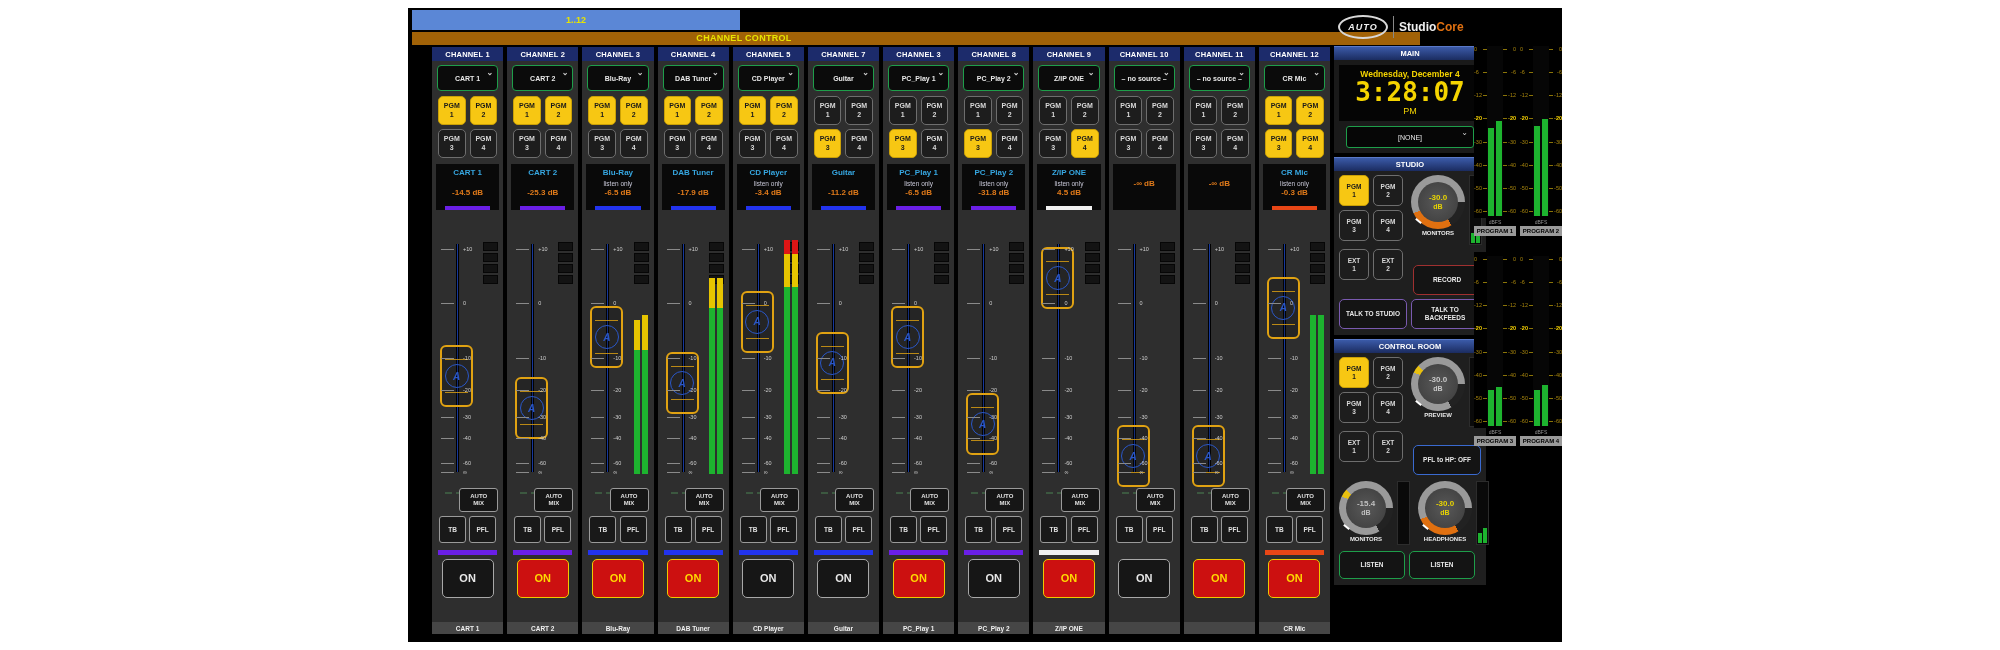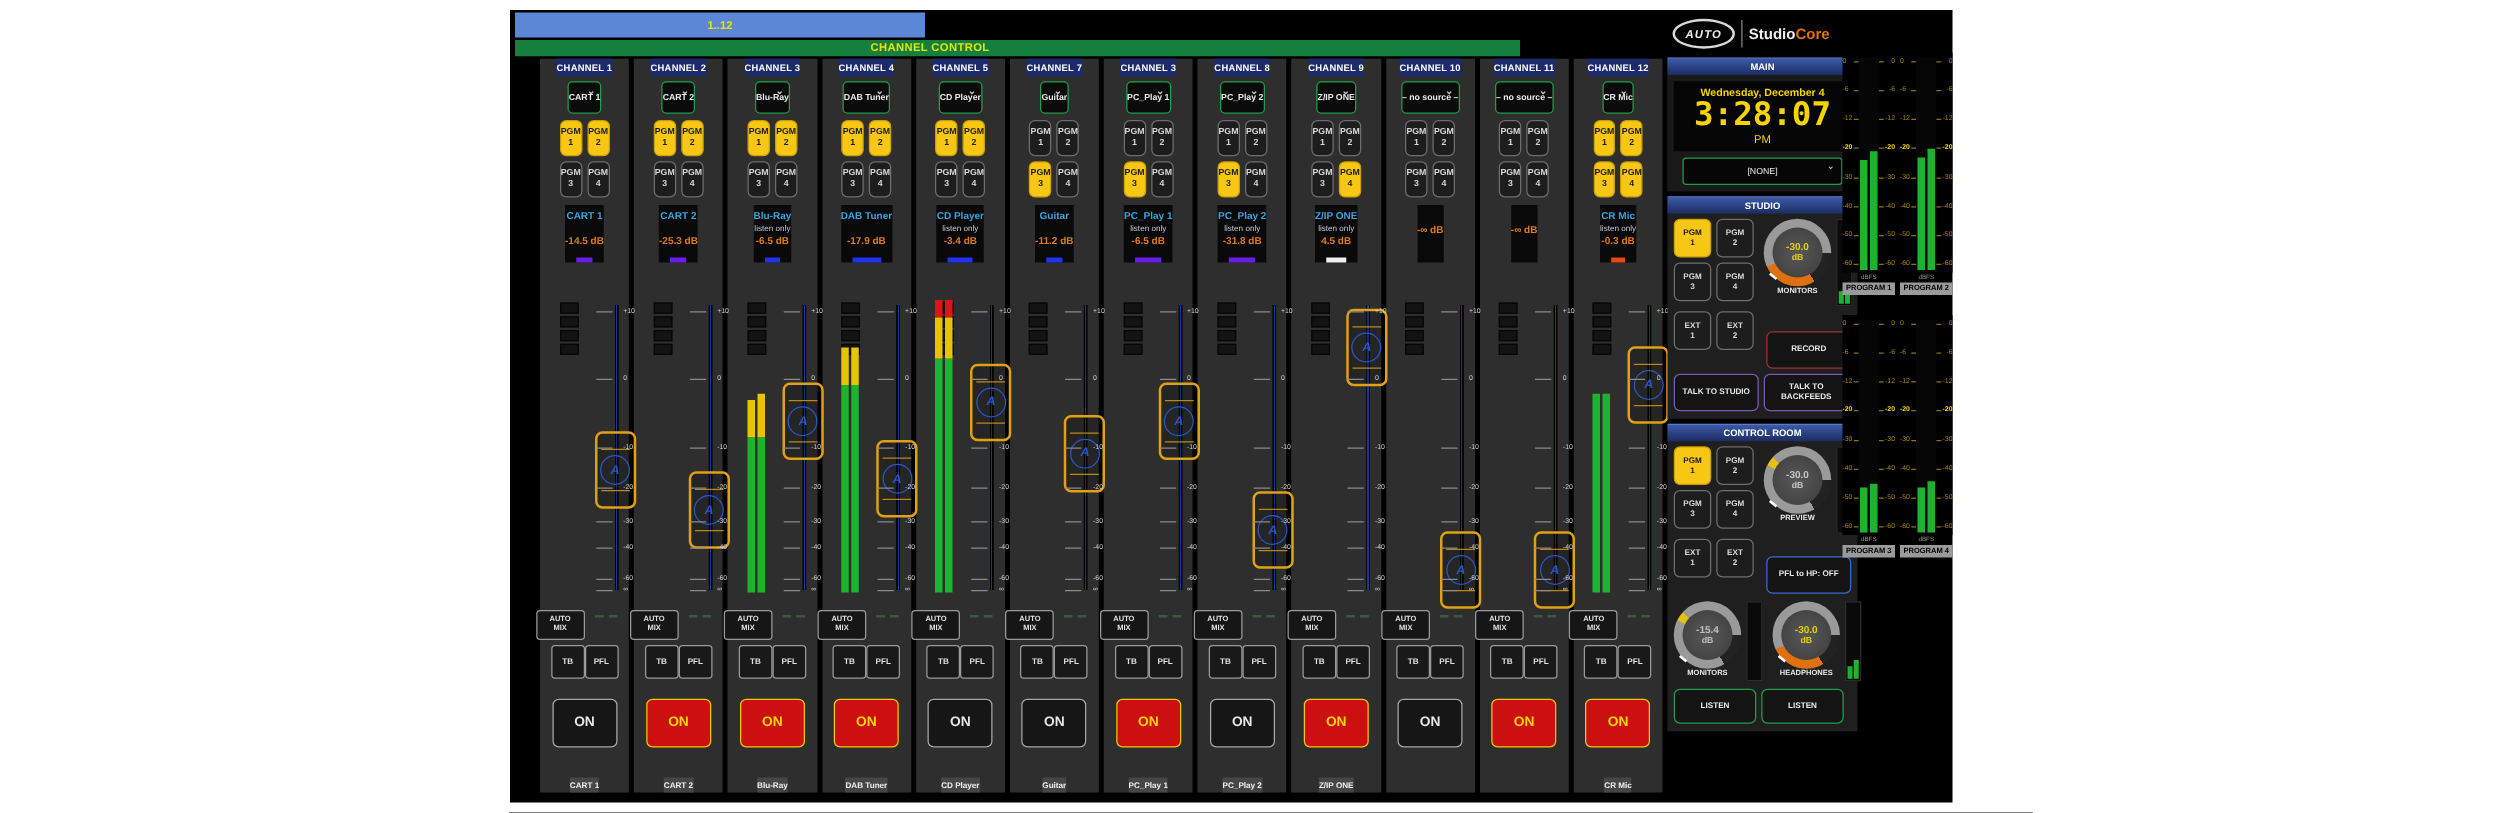--- a/index.html
+++ b/index.html
@@ -6,27 +6,27 @@
   body{width:2000px;height:650px;background:#ffffff;position:relative;overflow:hidden;
        font-family:"Liberation Sans", sans-serif; -webkit-font-smoothing:antialiased;}
   #app{position:absolute;left:408px;top:8px;width:1154px;height:634px;background:#000;}
 
   
   .tabrow{position:absolute;left:4px;top:2px;height:20px;width:918px;}
   .tab{position:absolute;top:0;height:20px;display:flex;align-items:center;justify-content:center;
        font-size:9px;font-weight:bold;cursor:pointer;}
   .tab.active{background:#5b87d6;color:#e8e400;}
   .tab.inactive{background:#7d7d7d;color:#101010;}
-  .cc-bar{position:absolute;left:4px;top:24px;height:13px;width:804px;background:#15803d;}
+  .cc-bar{position:absolute;left:4px;top:24px;height:13px;width:1008px;background:#a16207;}
   .cc-bar span{position:absolute;left:0;width:664px;text-align:center;top:1px;
        font-size:9px;font-weight:bold;color:#e8e400;letter-spacing:.3px;}
 
   
   #strips{position:absolute;left:24px;top:39px;width:898px;height:587px;display:flex;gap:4px;}
-  .strip{flex:1 1 0;background:#2e2e2e;display:flex;flex-direction:column;min-width:0;align-items:center;}
+  .strip{flex:1 1 0;background:#2e2e2e;display:flex;flex-direction:column;min-width:0;}
   .ch-head{height:14px;background:#1c2b6b;color:#fff;font-size:7.5px;font-weight:bold;
        display:flex;align-items:center;justify-content:center;letter-spacing:.2px;}
   .src-sel{margin:4px 5px 2px 5px;height:24px;background:#0b0b0b;border:1.5px solid #1e9e4a;
        border-radius:4px;display:flex;align-items:center;justify-content:center;gap:3px;
        color:#e8e8e8;font-size:7px;font-weight:bold;cursor:pointer;position:relative;}
   .src-sel .chev{position:absolute;right:4px;top:2px;color:#cfcfcf;font-size:8px;}
   .pgm-grid{margin:3px 6px;display:grid;grid-template-columns:1fr 1fr;gap:4px;}
   .pgm-btn{height:27px;border-radius:5px;background:#1d1d1d;border:1px solid #6e6e6e;
        color:#d8d8d8;font-size:7px;font-weight:bold;display:flex;flex-direction:column;
        align-items:center;justify-content:center;line-height:1.15;cursor:pointer;}

